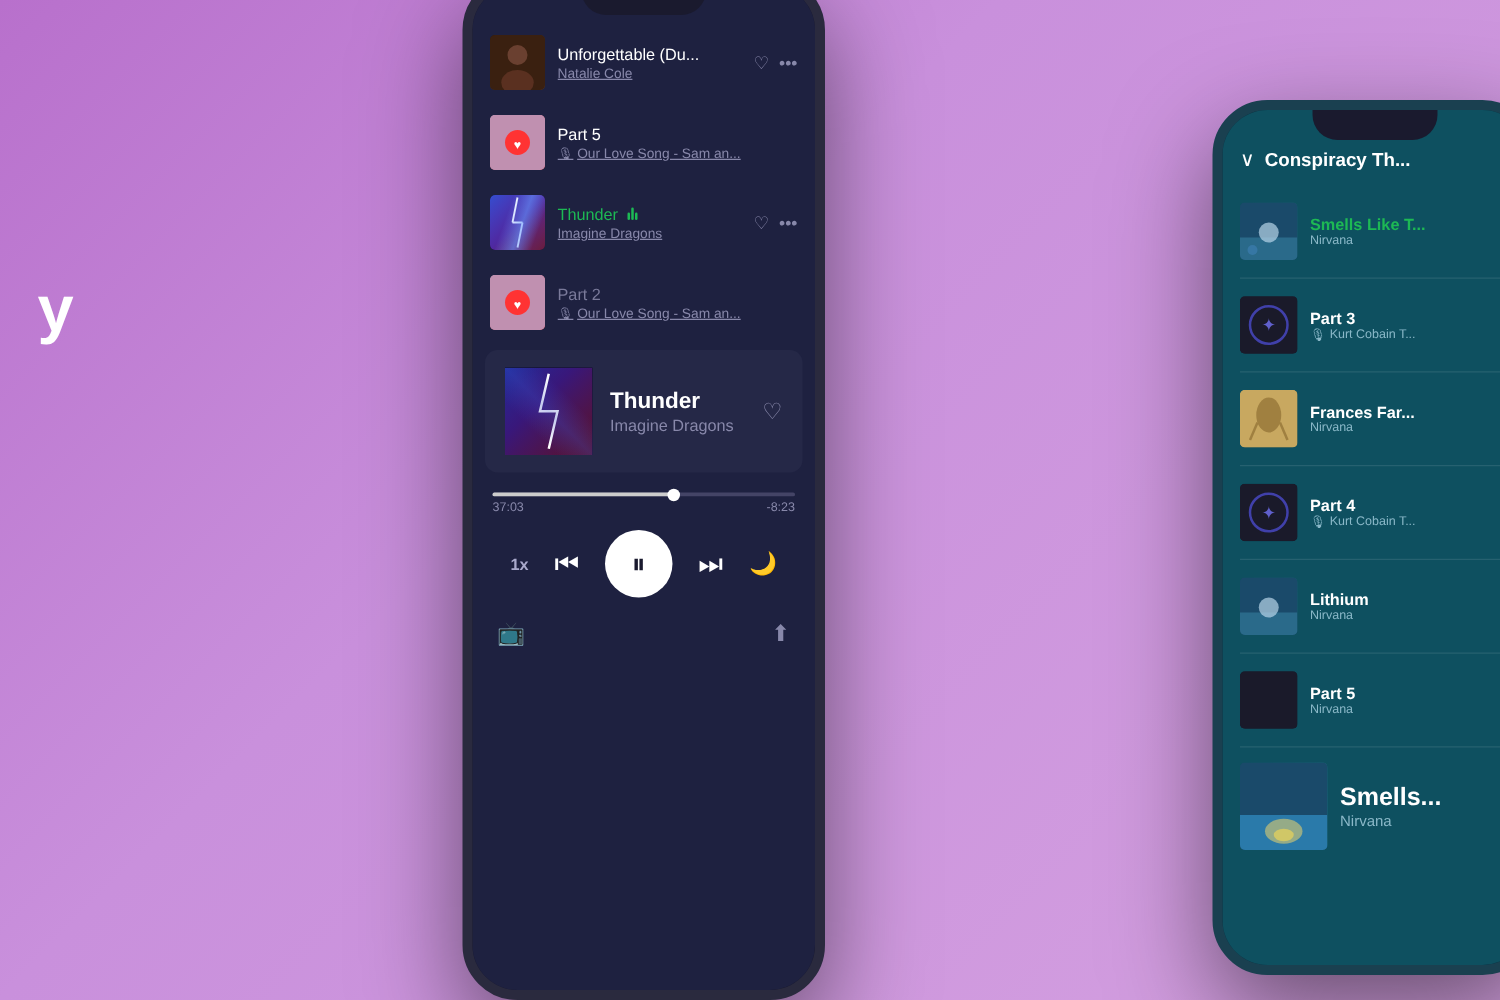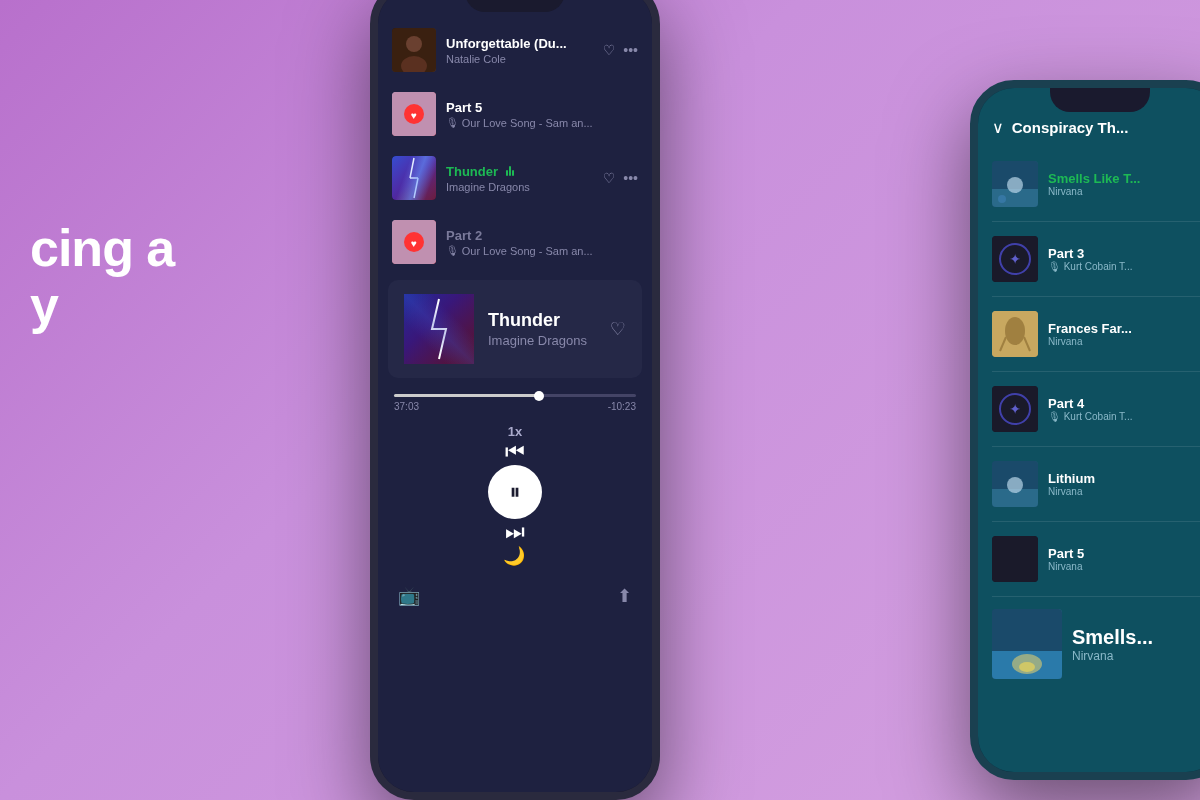--- a/index.html
+++ b/index.html
@@ -97,41 +97,42 @@
       position: relative;
     }
 
     .track-info {
       flex: 1;
       min-width: 0;
     }
 
     .track-title {
       font-size: 13px;
-      font-weight: 700;
+      font-weight: 400;
       color: #ffffff;
       white-space: nowrap;
       overflow: hidden;
       text-overflow: ellipsis;
     }
 
     .track-title.green {
       color: #1db954;
     }
 
     .track-artist {
       font-size: 11px;
       color: #8888aa;
       white-space: nowrap;
       overflow: hidden;
       text-overflow: ellipsis;
       display: flex;
       align-items: center;
       gap: 3px;
       margin-top: 2px;
+      text-decoration: underline;
     }
 
     .track-actions {
       display: flex;
       gap: 8px;
       align-items: center;
     }
 
     .heart-icon, .dots-icon {
       color: #8888aa;
@@ -216,21 +217,20 @@
       color: #8888aa;
       align-items: center;
     }
 
     
     .controls {
       display: flex;
       align-items: center;
       justify-content: space-around;
       padding: 8px 20px 14px;
-      flex-direction: column;
     }
 
     .ctrl-btn {
       color: white;
       font-size: 22px;
       cursor: pointer;
     }
 
     .ctrl-small {
       color: #aaaacc;
@@ -473,21 +473,20 @@
     .playing-dot:nth-child(1) { height: 6px; }
     .playing-dot:nth-child(2) { height: 10px; }
     .playing-dot:nth-child(3) { height: 6px; }
   </style>
 </head>
 <body>
 
 <div class="bg"></div>
 
 <div class="hero-text">
-  <div>cing a</div>
   <div>y</div>
 </div>
 
 <div class="phone1">
   <div class="phone-shell">
     <div class="phone-notch"></div>
     <div class="phone-screen">
       <div class="track-list">
 
         <div class="track-item">
@@ -611,21 +610,21 @@
         <span class="now-playing-heart">♡</span>
       </div>
 
       <div class="progress-section">
         <div class="progress-bar">
           <div class="progress-fill"></div>
           <div class="progress-handle"></div>
         </div>
         <div class="progress-times">
           <span>37:03</span>
-          <span>-10:23</span>
+          <span>-8:23</span>
         </div>
       </div>
 
       <div class="controls">
         <span class="ctrl-small">1x</span>
         <span class="ctrl-btn">⏮</span>
         <div class="ctrl-play">
           <span>⏸</span>
         </div>
         <span class="ctrl-btn">⏭</span>

